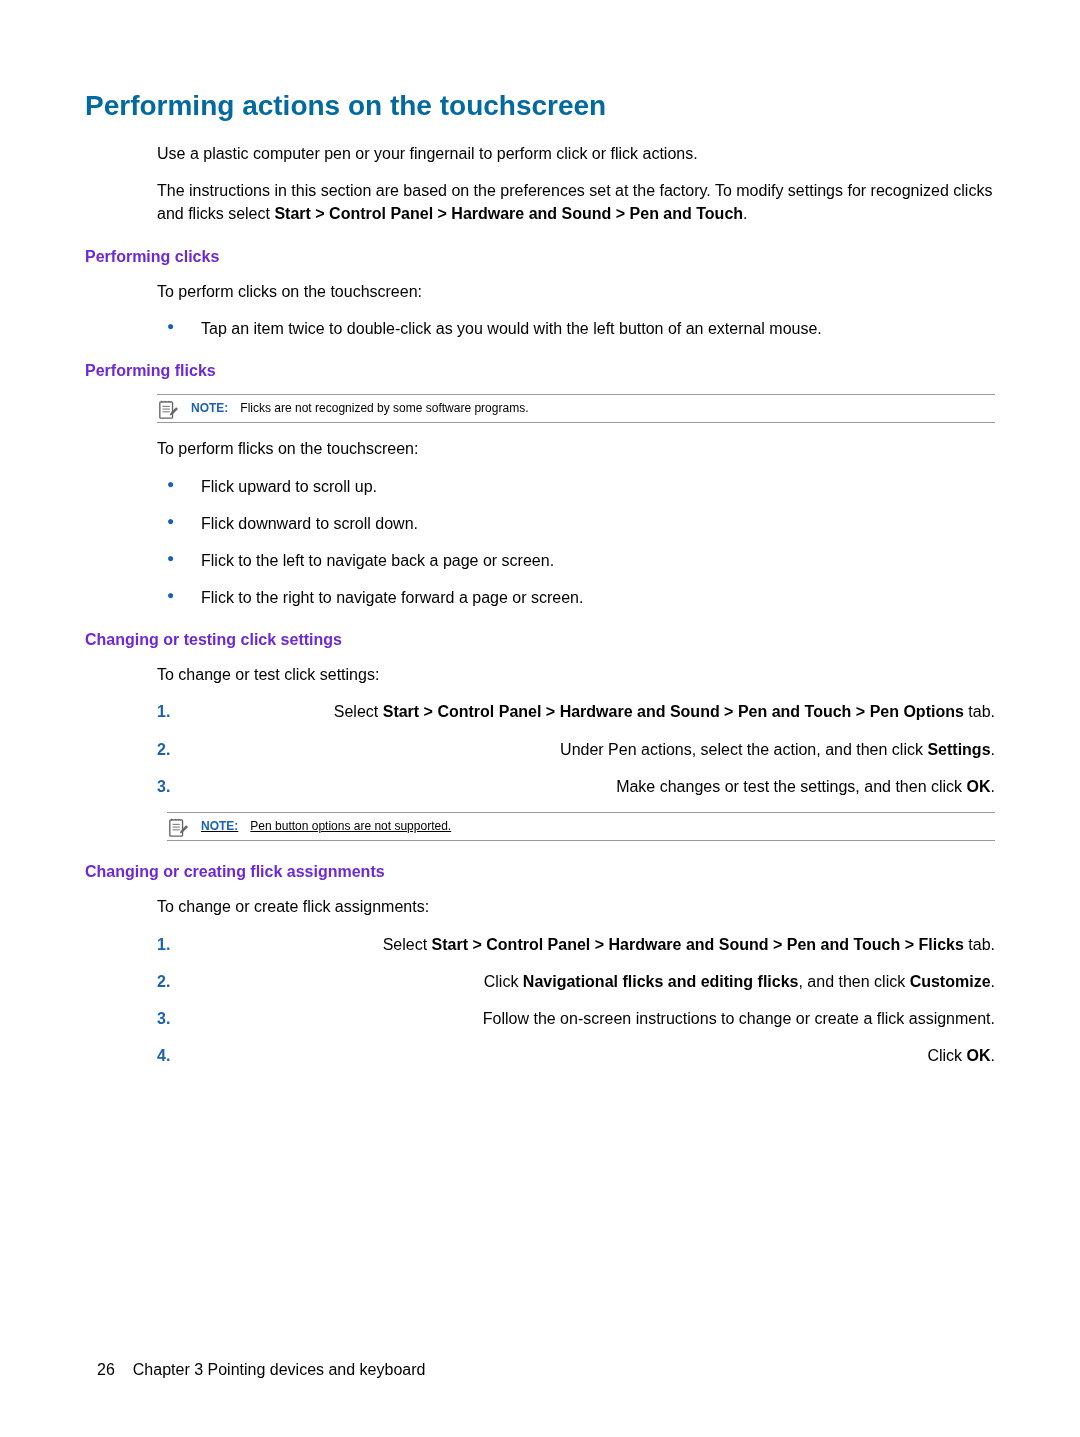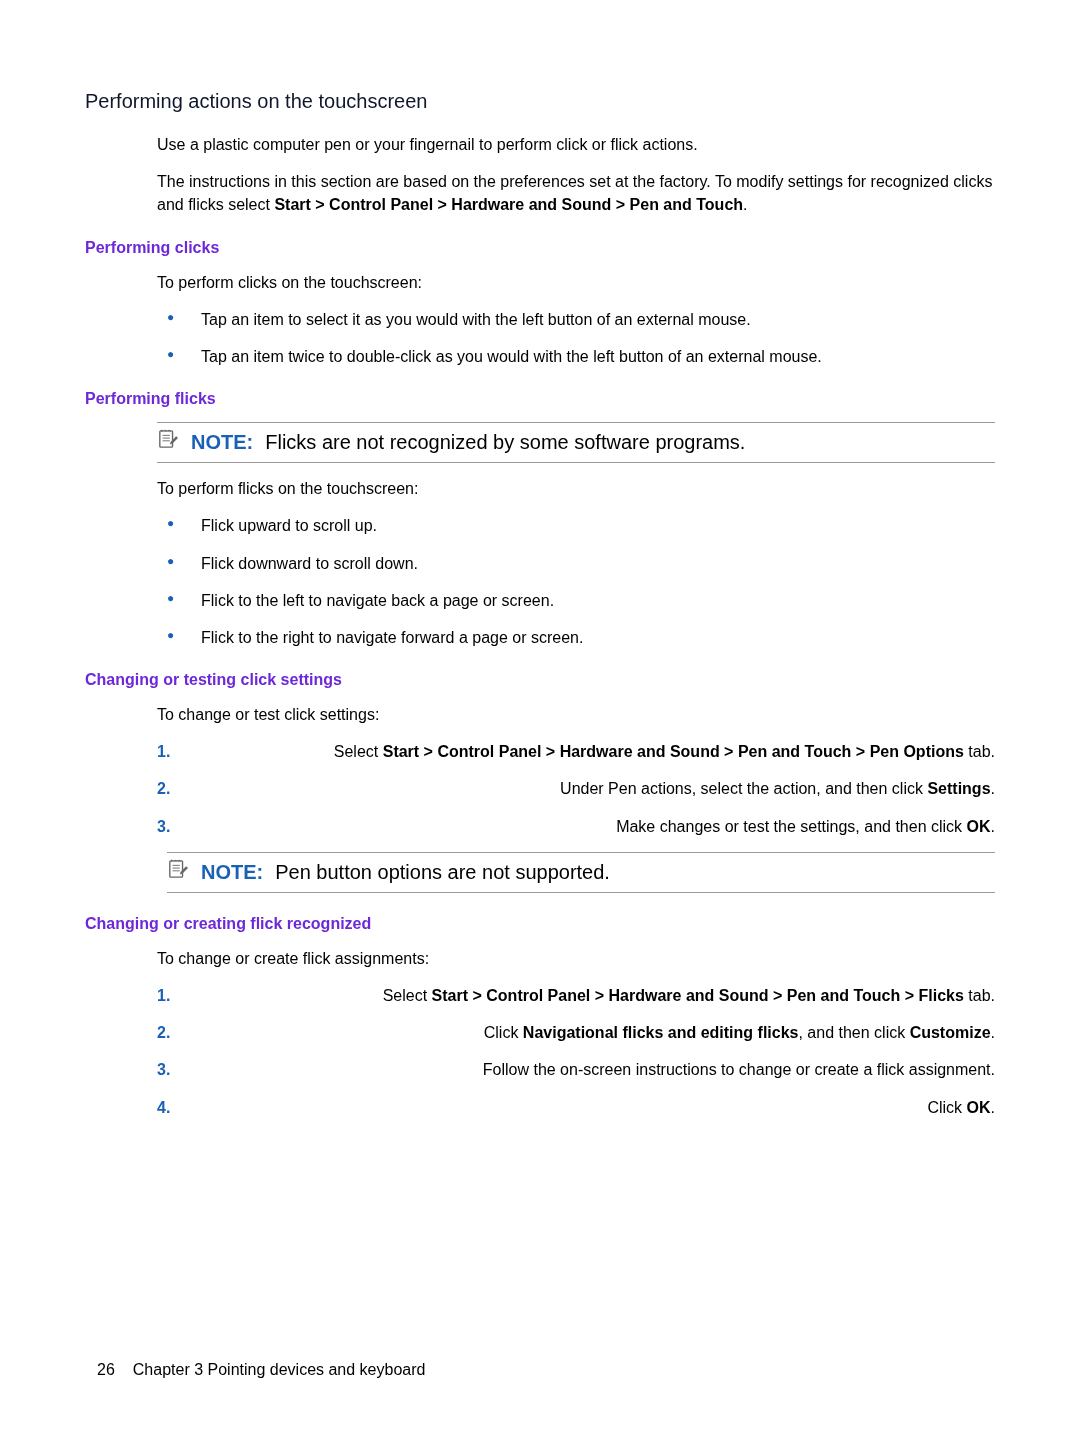--- a/index.html
+++ b/index.html
@@ -11,23 +11,23 @@
     width: 1080px;
   }
   .page {
     width: 1080px;
     min-height: 1437px;
     padding: 90px 85px 60px 85px;
     box-sizing: border-box;
     position: relative;
   }
   .h1 {
-    color: #0f172a;
-    font-size: 20px;
-    font-weight: normal;
+    color: #0369a1;
+    font-size: 28px;
+    font-weight: bold;
     margin: 0 0 20px 0;
   }
   .h4 {
     color: #6d28d9;
     font-size: 16px;
     font-weight: bold;
     margin: 22px 0 14px 0;
   }
   .body-indent {
     margin-left: 72px;
@@ -80,25 +80,26 @@
     color: #1a61b6;
     font-weight: bold;
     font-size: 16px;
   }
   .note-box {
     border-top: 1px solid #999;
     border-bottom: 1px solid #999;
     padding: 5px 0 5px 34px;
     margin: 4px 0 14px 0;
     position: relative;
-    font-size: 20px;
+    font-size: 12px;
     line-height: 1.45;
   }
   .note-box.inset {
     margin-left: 10px;
+    text-decoration: underline;
   }
   .note-label {
     color: #1a61b6;
     font-weight: bold;
     margin-right: 12px;
   }
   .note-icon {
     position: absolute;
     left: 0;
     top: 5px;
@@ -131,21 +132,20 @@
     <p>Use a plastic computer pen or your fingernail to perform click or flick actions.</p>
     <p>
       <span>The instructions in this section are based on the preferences set at the factory. To modify settings for recognized clicks and flicks select </span><span class="bold">Start &gt; Control Panel &gt; Hardware and Sound &gt; Pen and Touch</span><span>.</span>
     </p>
   </div>
 
   <div class="h4">Performing clicks</div>
   <div class="body-indent">
     <p>To perform clicks on the touchscreen:</p>
     <ul class="bullets">
-      <li>Tap an item to select it as you would with the left button of an external mouse.</li>
       <li>Tap an item twice to double-click as you would with the left button of an external mouse.</li>
     </ul>
   </div>
 
   <div class="h4">Performing flicks</div>
   <div class="body-indent">
     <div class="note-box">
       <span class="note-icon">
         <svg viewBox="0 0 24 22">
           <rect x="3" y="2" width="14" height="18" rx="1" fill="none" stroke="#666" stroke-width="1.5"></rect>
@@ -189,21 +189,21 @@
           <line x1="6" y1="7" x2="14" y2="7" stroke="#666" stroke-width="1"></line>
           <line x1="6" y1="10" x2="14" y2="10" stroke="#666" stroke-width="1"></line>
           <line x1="6" y1="13" x2="14" y2="13" stroke="#666" stroke-width="1"></line>
           <path d="M15 14 l6 -6 l2 2 l-6 6 l-3 1 z" fill="#666"></path>
         </svg>
       </span>
       <span class="note-label">NOTE:</span><span>Pen button options are not supported.</span>
     </div>
   </div>
 
-  <div class="h4">Changing or creating flick recognized</div>
+  <div class="h4">Changing or creating flick assignments</div>
   <div class="body-indent">
     <p>To change or create flick assignments:</p>
     <ol class="steps">
       <li>
         <span>Select </span><span class="bold">Start &gt; Control Panel &gt; Hardware and Sound &gt; Pen and Touch &gt; Flicks</span><span> tab.</span>
       </li>
       <li>
         <span>Click </span><span class="bold">Navigational flicks and editing flicks</span><span>, and then click </span><span class="bold">Customize</span><span>.</span>
       </li>
       <li>Follow the on-screen instructions to change or create a flick assignment.</li>

